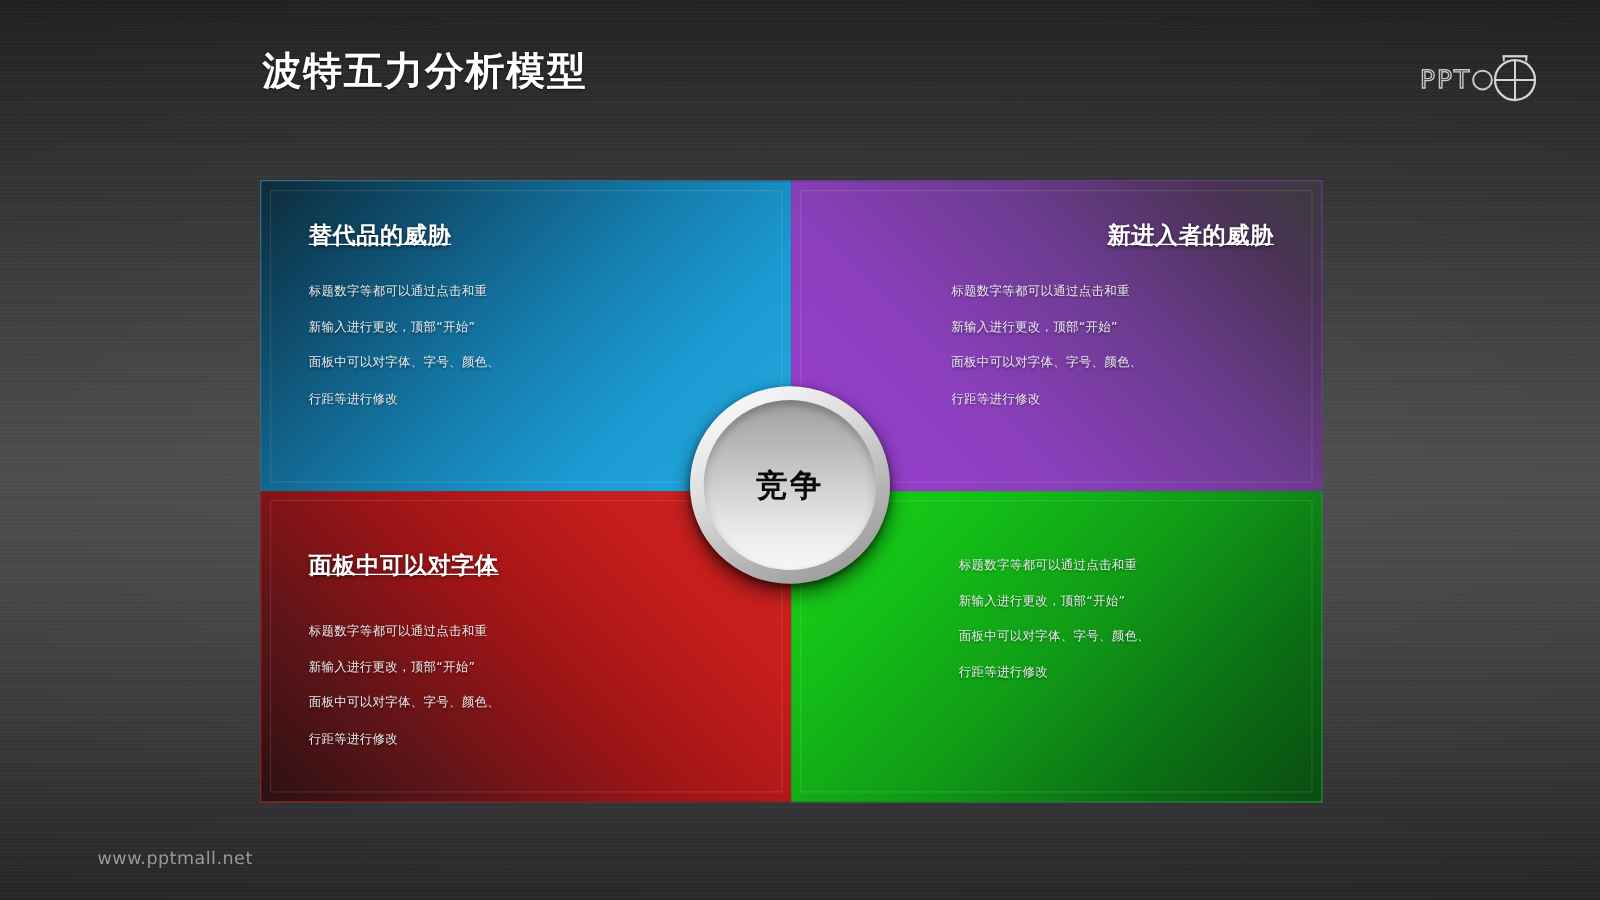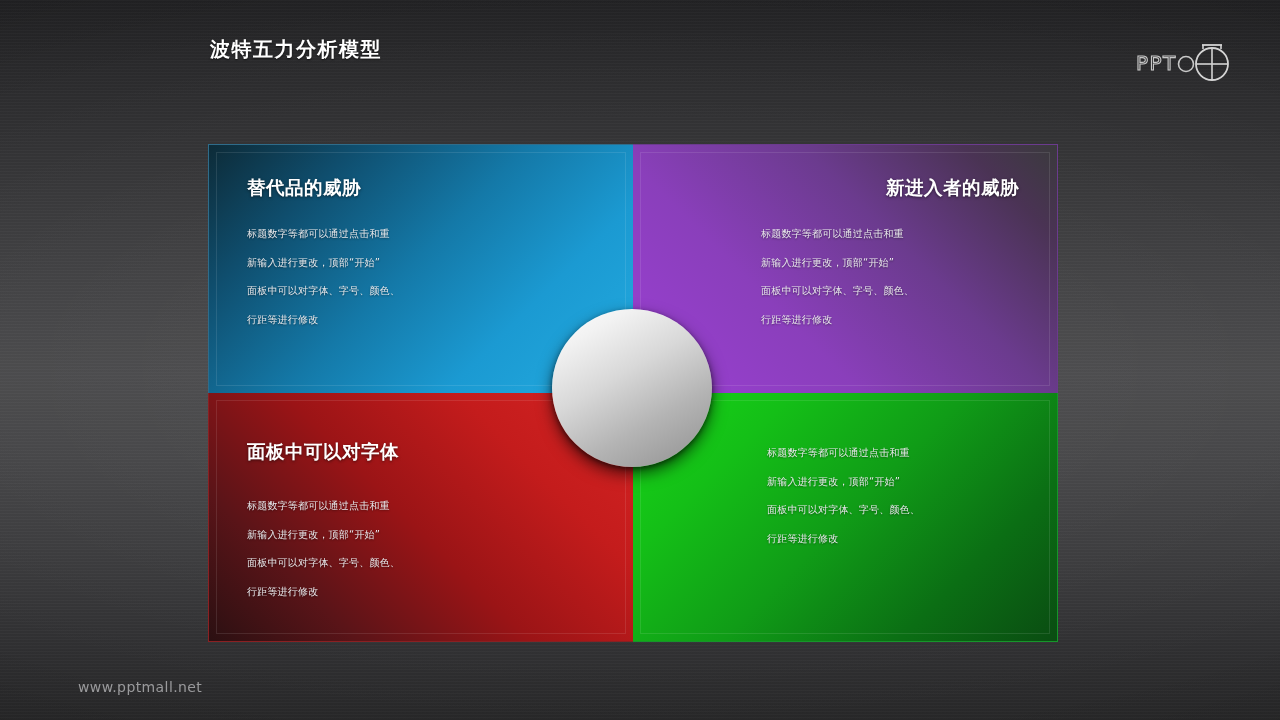--- a/index.html
+++ b/index.html
@@ -42,21 +42,21 @@
       to bottom,
       rgba(255,255,255,0.018) 0px,
       rgba(255,255,255,0.018) 1px,
       rgba(0,0,0,0.018) 1px,
       rgba(0,0,0,0.018) 3px);
   }
 
   
   #page-title{
     position:absolute; left:210px; top:36px;
-    font-size:20px; font-weight:bold; color:#ffffff;
+    font-size:31px; font-weight:bold; color:#ffffff;
     letter-spacing:1.5px;
     text-shadow:0 1px 2px rgba(0,0,0,0.65);
   }
 
   
   #brand-logo{
     position:absolute; right:44px; top:36px;
     width:100px; height:52px;
   }
   #brand-logo svg{ display:block; }
@@ -130,20 +130,21 @@
     border:1px solid rgba(255,255,255,0.10);
     pointer-events:none;
     z-index:1;
   }
 
   .quad h3{
     font-size:18.5px; font-weight:bold; color:#ffffff;
     margin-bottom:20px;
     text-shadow:0 1px 3px rgba(0,0,0,0.55);
     letter-spacing:0.5px;
+    text-decoration:underline;
   }
   .quad p{
     font-size:10px; line-height:28.5px; color:#e9e9ec;
     text-shadow:0 1px 2px rgba(0,0,0,0.45);
     letter-spacing:0.2px;
   }
   .align-right{ text-align:right; }
   .align-right p{ text-align:left; }
   .q-tr .quad-content, .q-br .quad-content{ padding-left:96px; }
   .q-bl .quad-content, .q-br .quad-content{ padding-top:16px; }
@@ -269,15 +270,18 @@
         <span>面板中可以对字体、字号、颜色、</span><br>
         <span>行距等进行修改</span>
       </p>
     </div>
   </div>
 
 </div>
 
 <div id="center-node">
   <div id="center-ring"></div>
+  <div id="center-sphere">
+    <span id="center-label">竞争</span>
+  </div>
 </div>
 
 <div id="footer-url">www.pptmall.net</div>
 
 </body></html>

